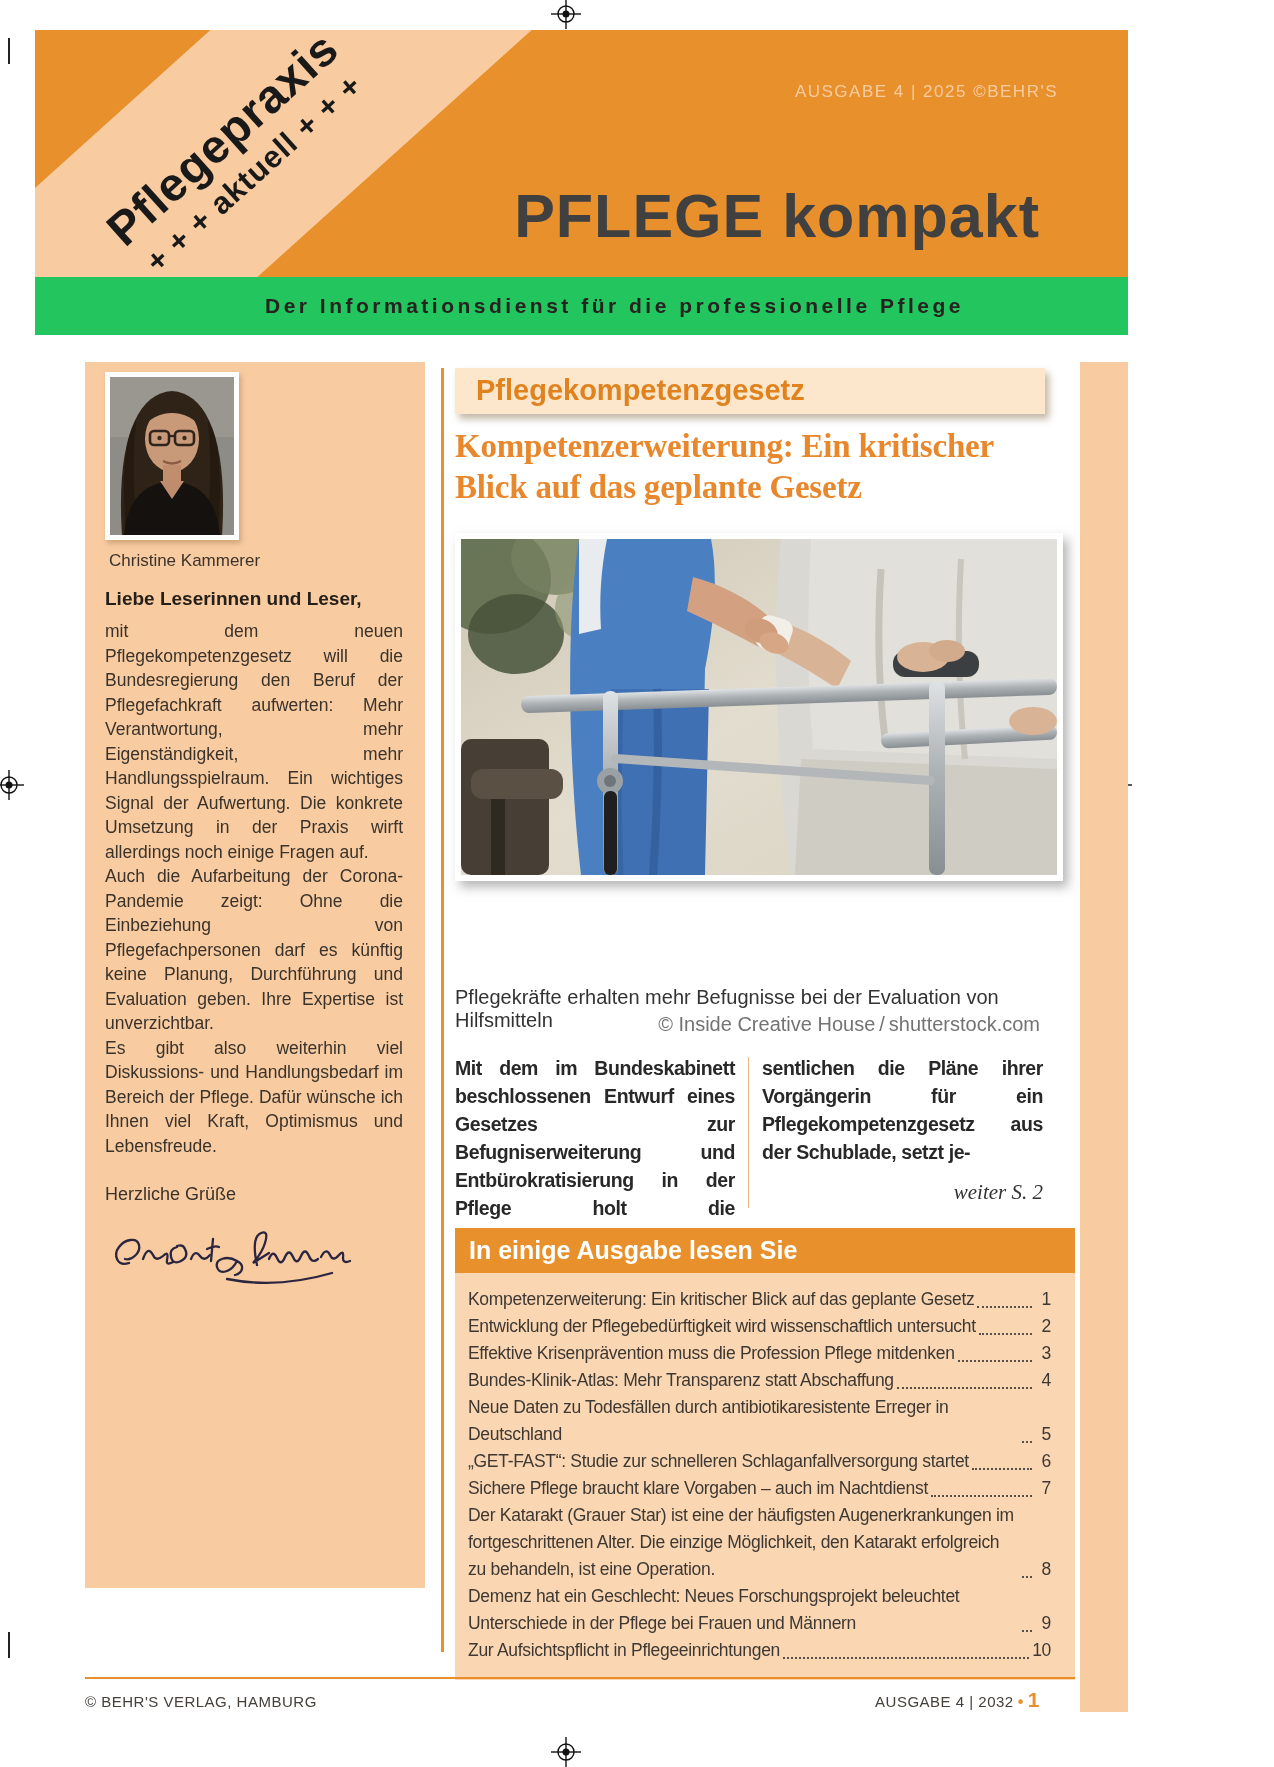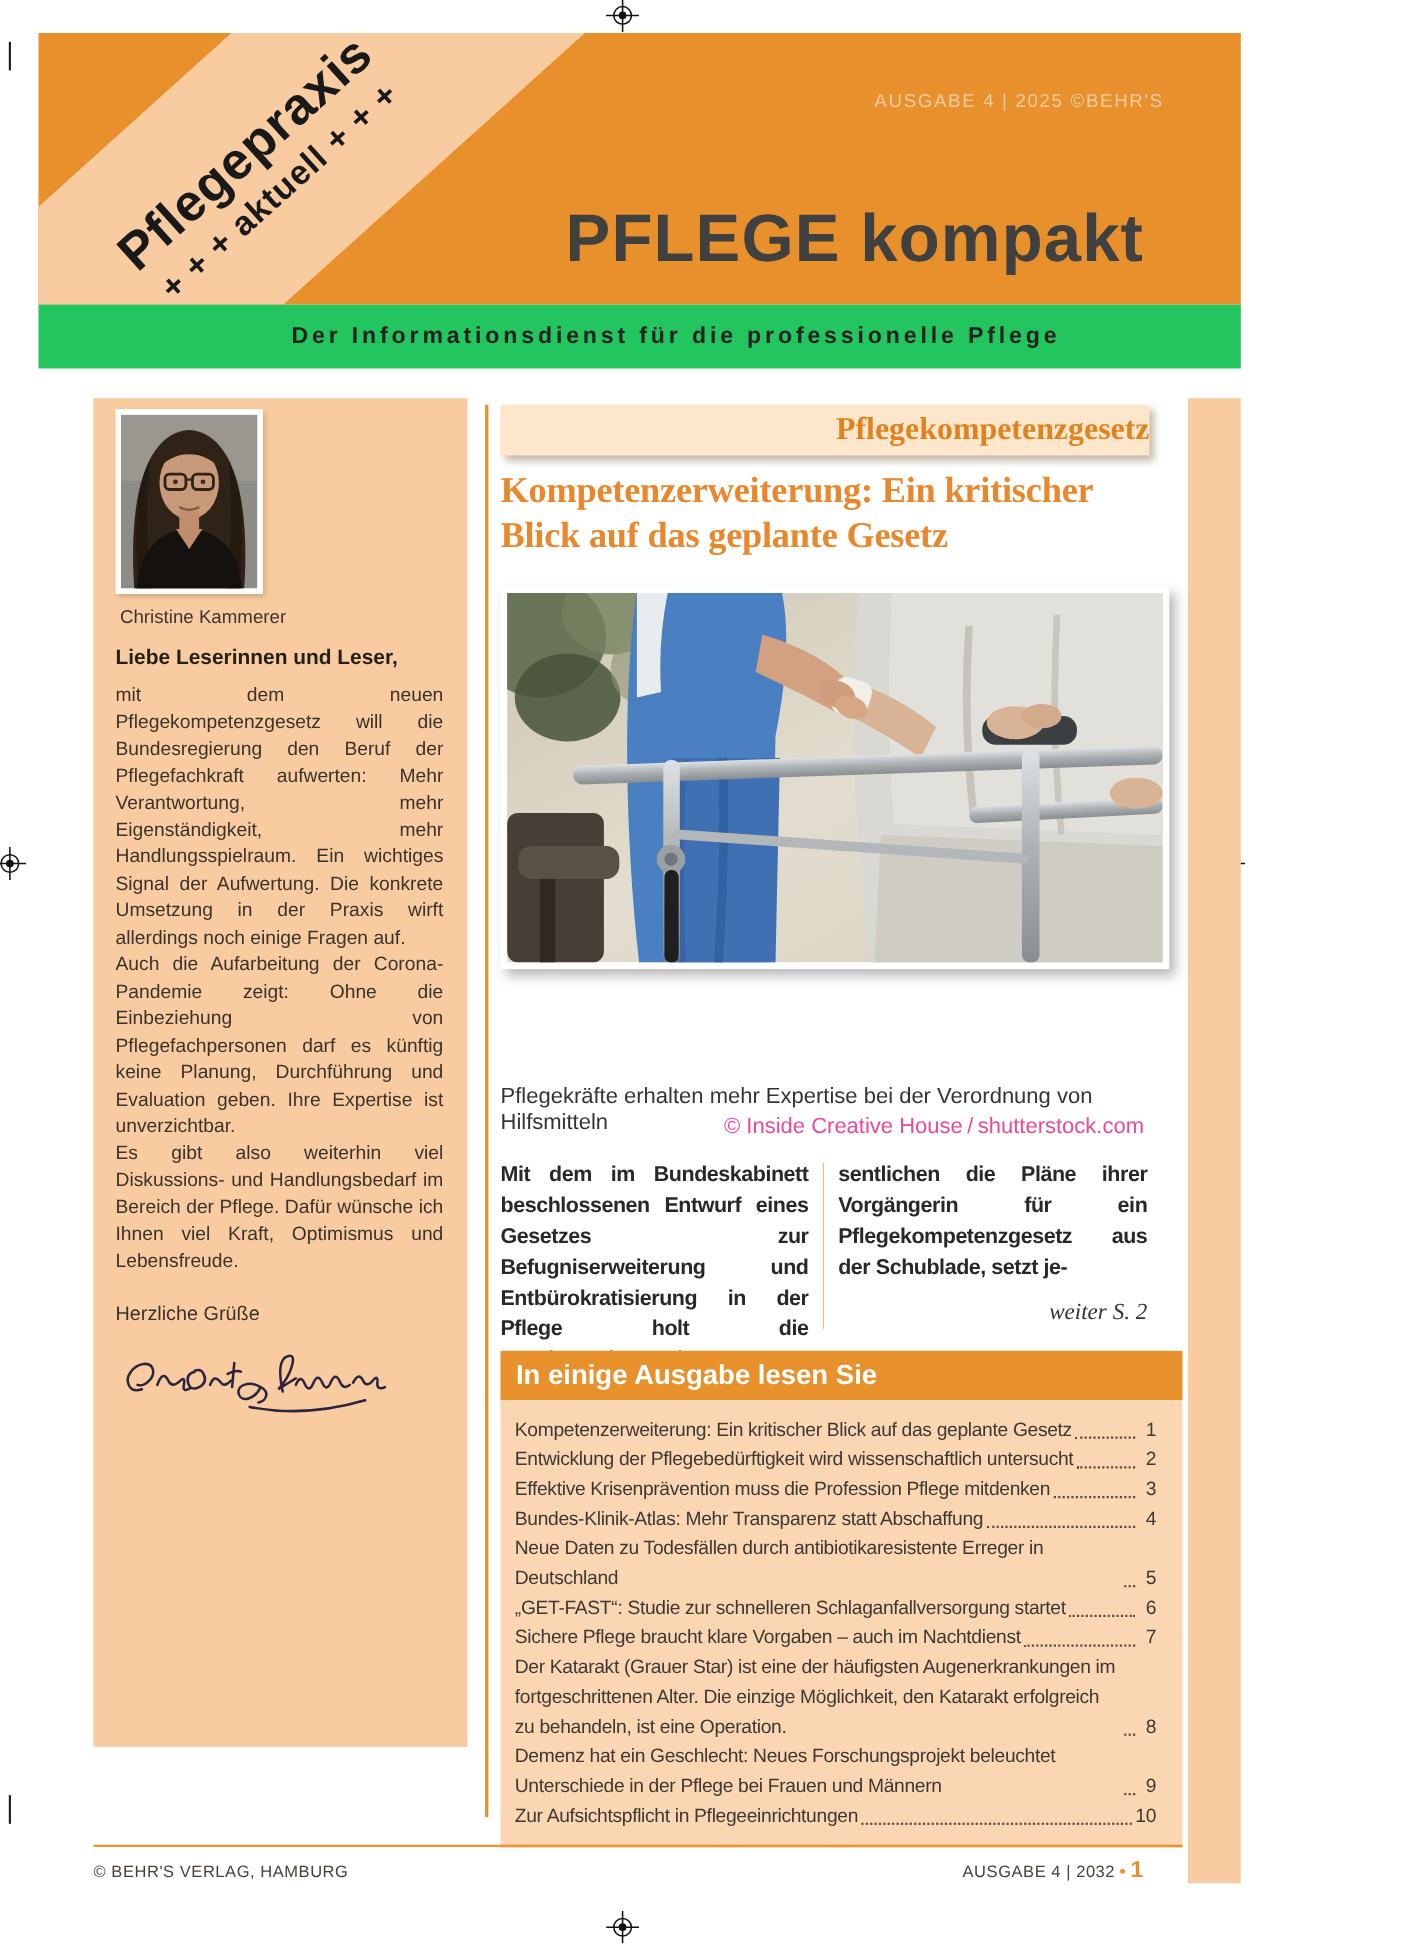--- a/index.html
+++ b/index.html
@@ -32,29 +32,29 @@
   .author-name { margin:11px 0 0 4px; font-size:17px; color:#3b342c; }
   .greeting { margin:17px 0 0 0; font-size:19px; font-weight:bold; color:#241f19; }
   .ed-par { margin-top:9px; font-size:17.5px; line-height:24.5px; color:#3a332b; text-align:justify; hyphens:auto; -webkit-hyphens:auto; }
   .ed-par p { margin:0; }
   .closing { margin-top:26px; font-size:18px; color:#3a332b; }
   .signature { margin:10px 0 0 2px; }
 
   
   .vrule { position:absolute; left:441px; top:368px; width:3px; height:1284px; background:#E8912C; }
   .kicker { position:absolute; left:455px; top:368px; width:590px; height:46px; background:#FCE7CC;
-            box-shadow:4px 5px 7px rgba(125,95,60,.45); font-family:Liberation Serif, serif;
-            font-weight:bold; font-size:29px; line-height:45px; color:#E0831F; padding-left:8px;text-align:right; }
+            box-shadow:4px 5px 7px rgba(125,95,60,.45); font-family:Liberation Sans, sans-serif;
+            font-weight:bold; font-size:29px; line-height:45px; color:#E0831F; padding-left:21px; }
   .art-title { position:absolute; left:455px; top:426px; width:585px; font-family:"Liberation Serif","DejaVu Serif",serif;
                font-weight:bold; font-size:33px; line-height:1.24; color:#E8872B; letter-spacing:-0.2px; }
   .photo-frame { position:absolute; left:455px; top:533px; width:608px; height:348px; background:#ffffff; padding:6px;
                  box-shadow:5px 6px 10px rgba(110,110,110,.5); }
   .photo-frame svg { display:block; }
   .caption { position:absolute; left:455px; top:986px; width:585px; font-size:20px; color:#333; }
-  .credit { position:absolute; left:455px; top:1013px; width:585px; font-size:20px; color:#ec4899; text-align:right; }
+  .credit { position:absolute; left:455px; top:1013px; width:585px; font-size:20px; color:#737373; text-align:right; }
 
   .intro { position:absolute; left:455px; top:1054px; width:588px; display:flex; }
   .intro-col { font-size:19.5px; font-weight:bold; line-height:28px; letter-spacing:-0.4px;
                color:#282828; text-align:justify; hyphens:auto; -webkit-hyphens:auto; }
   .col1 { width:280px; }
   .divider { width:1px; background:#E6B77E; margin:3px 13px 42px 13px; }
   .col2 { width:281px; }
   .weiter { text-align:right; font-family:"Liberation Serif","DejaVu Serif",serif; font-style:italic;
             font-weight:normal; font-size:21px; color:#333; margin-top:12px; letter-spacing:0; }
 
@@ -228,21 +228,21 @@
       <rect x="150" y="226" width="324" height="9" rx="4" transform="rotate(4 312 230)" fill="#b3b7ba"></rect>
 
       <rect x="432" y="112" width="86" height="26" rx="12" fill="#3c3f41"></rect>
       <ellipse cx="462" cy="118" rx="26" ry="15" fill="#d9b395"></ellipse>
       <ellipse cx="486" cy="112" rx="18" ry="11" fill="#d2ab8c"></ellipse>
 
       <ellipse cx="572" cy="182" rx="24" ry="14" fill="#d9b395"></ellipse>
     </svg>
   </div>
 
-  <div class="caption">Pflegekräfte erhalten mehr Expertise bei der Verordnung von Hilfsmitteln</div>
+  <div class="caption">Pflegekräfte erhalten mehr Befugnisse bei der Evaluation von Hilfsmitteln</div>
   <div class="credit">© Inside Creative House / shutterstock.com</div>
 
   <div class="intro">
     <div class="intro-col col1">Mit dem im Bundeskabinett beschlossenen Entwurf eines Gesetzes zur Befugniserweiterung und Entbürokratisierung in der Pflege holt die Bundesregierung im We-</div>
     <div class="divider"></div>
     <div class="intro-col col2">
       <span>sentlichen die Pläne ihrer Vorgängerin für ein Pflegekompetenzgesetz aus der Schublade, setzt je-</span>
       <div class="weiter">weiter S. 2</div>
     </div>
   </div>

